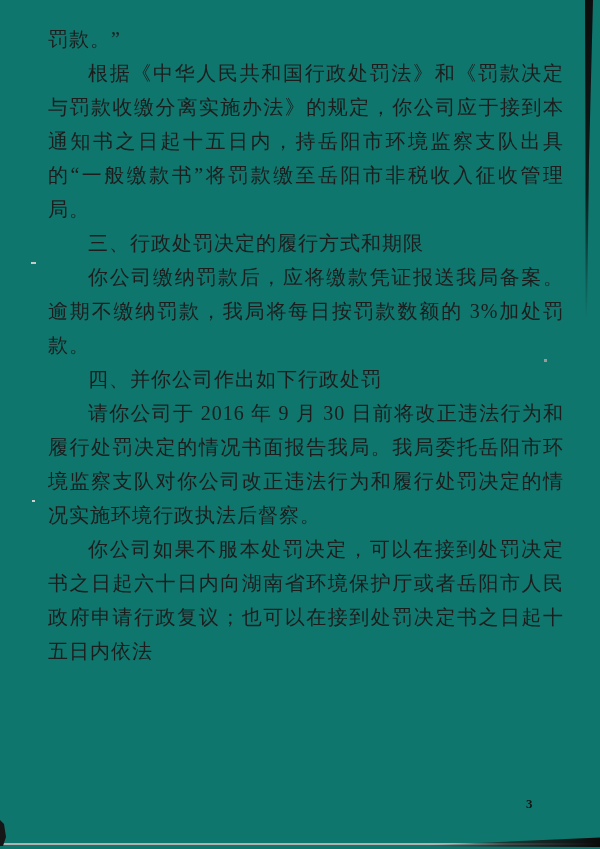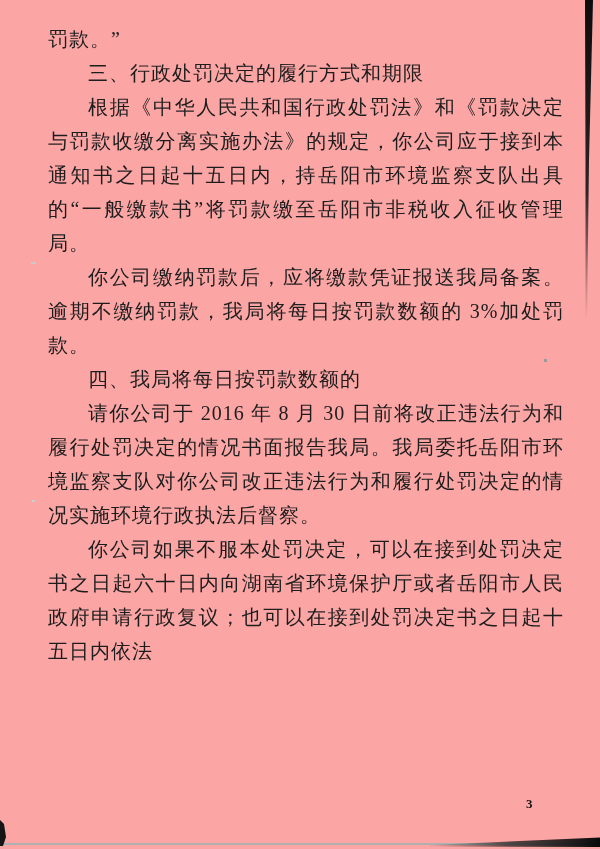--- a/index.html
+++ b/index.html
@@ -4,21 +4,21 @@
 <style>
   html, body { margin: 0; padding: 0; }
   body {
     width: 600px; height: 849px;
     background: #e9e9e9;
     font-family: "Liberation Serif", "DejaVu Serif", serif;
   }
   .page {
     position: relative;
     width: 600px; height: 849px;
-    background: #fca5a5;
+    background: #0f766e;
     overflow: hidden;
   }
   .content {
     position: absolute;
     left: 48px; top: 22px;
     width: 516px;
     color: #1d1d1d;
     font-size: 20px;
     line-height: 34px;
     letter-spacing: 1px;
@@ -42,25 +42,25 @@
     pointer-events: none;
   }
 </style>
 </head>
 <body>
 
 <div class="page">
 
   <div class="content">
     <p>罚款。”</p>
+    <p class="indent">根据《中华人民共和国行政处罚法》和《罚款决定与罚款收缴分离实施办法》的规定，你公司应于接到本通知书之日起十五日内，持岳阳市环境监察支队出具的“一般缴款书”将罚款缴至岳阳市非税收入征收管理局。</p>
     <p class="indent">三、行政处罚决定的履行方式和期限</p>
-    <p class="indent">根据《中华人民共和国行政处罚法》和《罚款决定与罚款收缴分离实施办法》的规定，你公司应于接到本通知书之日起十五日内，持岳阳市环境监察支队出具的“一般缴款书”将罚款缴至岳阳市非税收入征收管理局。</p>
     <p class="indent">你公司缴纳罚款后，应将缴款凭证报送我局备案。逾期不缴纳罚款，我局将每日按罚款数额的 3%加处罚款。</p>
-    <p class="indent">四、我局将每日按罚款数额的</p>
-    <p class="indent">请你公司于 2016 年 8 月 30 日前将改正违法行为和履行处罚决定的情况书面报告我局。我局委托岳阳市环境监察支队对你公司改正违法行为和履行处罚决定的情况实施环境行政执法后督察。</p>
+    <p class="indent">四、并你公司作出如下行政处罚</p>
+    <p class="indent">请你公司于 2016 年 9 月 30 日前将改正违法行为和履行处罚决定的情况书面报告我局。我局委托岳阳市环境监察支队对你公司改正违法行为和履行处罚决定的情况实施环境行政执法后督察。</p>
     <p class="indent">你公司如果不服本处罚决定，可以在接到处罚决定书之日起六十日内向湖南省环境保护厅或者岳阳市人民政府申请行政复议；也可以在接到处罚决定书之日起十五日内依法</p>
   </div>
 
   <div class="page-number">3</div>
 
   <svg class="scan-artifacts" width="600" height="849" viewBox="0 0 600 849" xmlns="http://www.w3.org/2000/svg">
     <defs>
       <linearGradient id="edgeFade" x1="0" y1="0" x2="0" y2="1">
         <stop offset="0%" stop-color="#0c0c0c" stop-opacity="1"></stop>
         <stop offset="60%" stop-color="#0c0c0c" stop-opacity="0.85"></stop>

